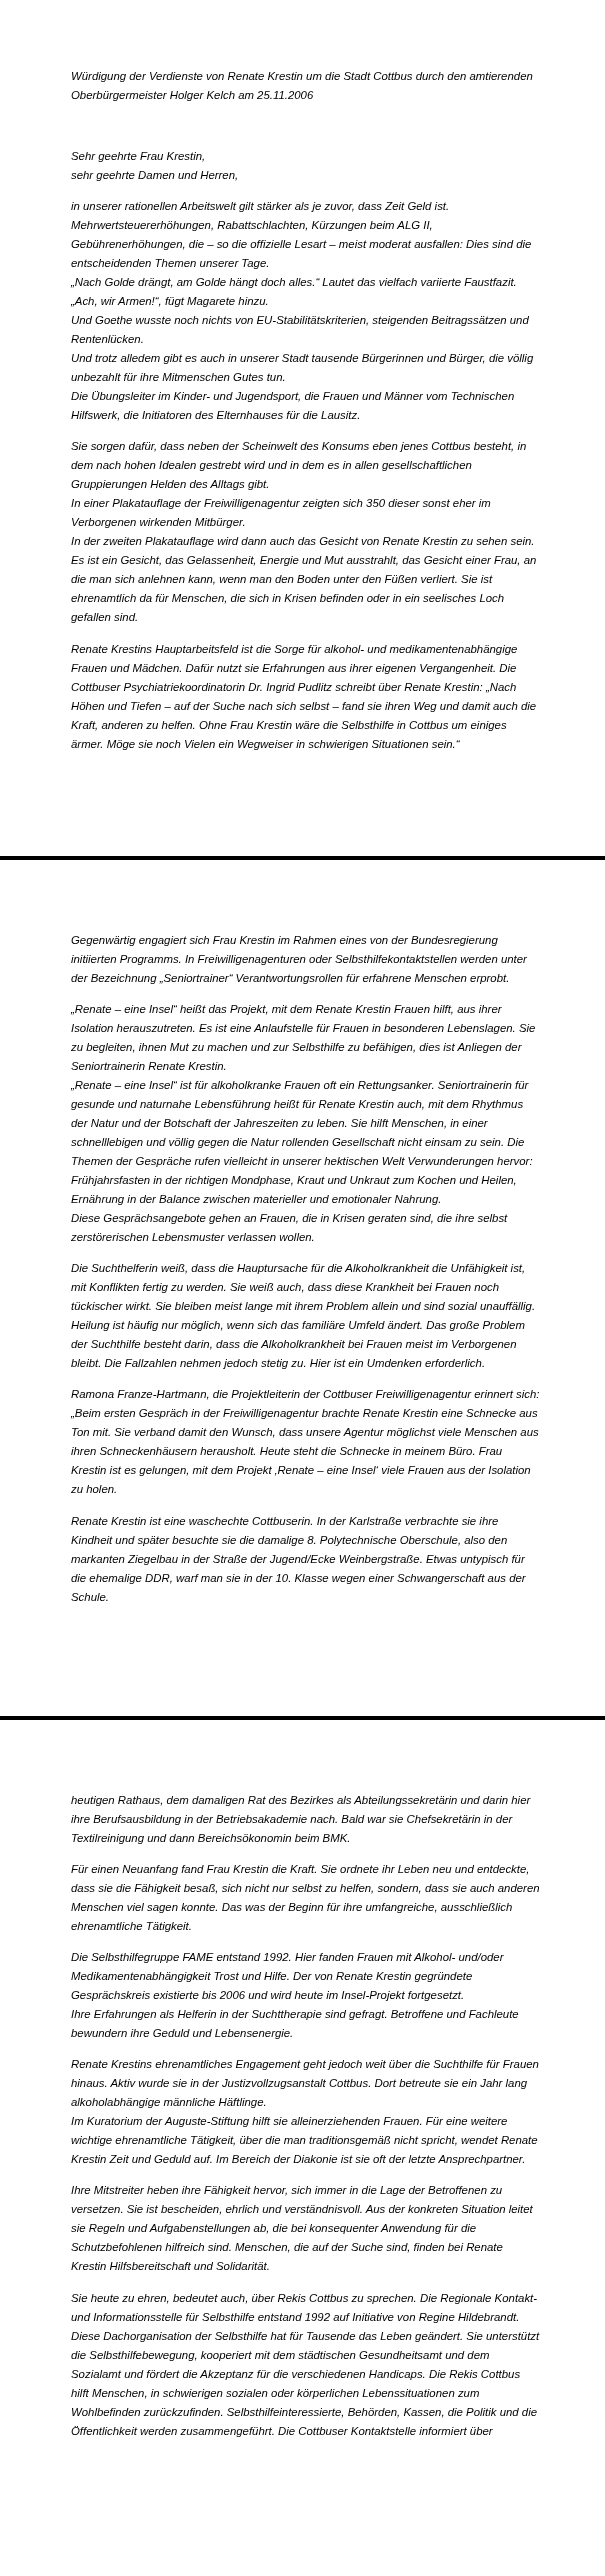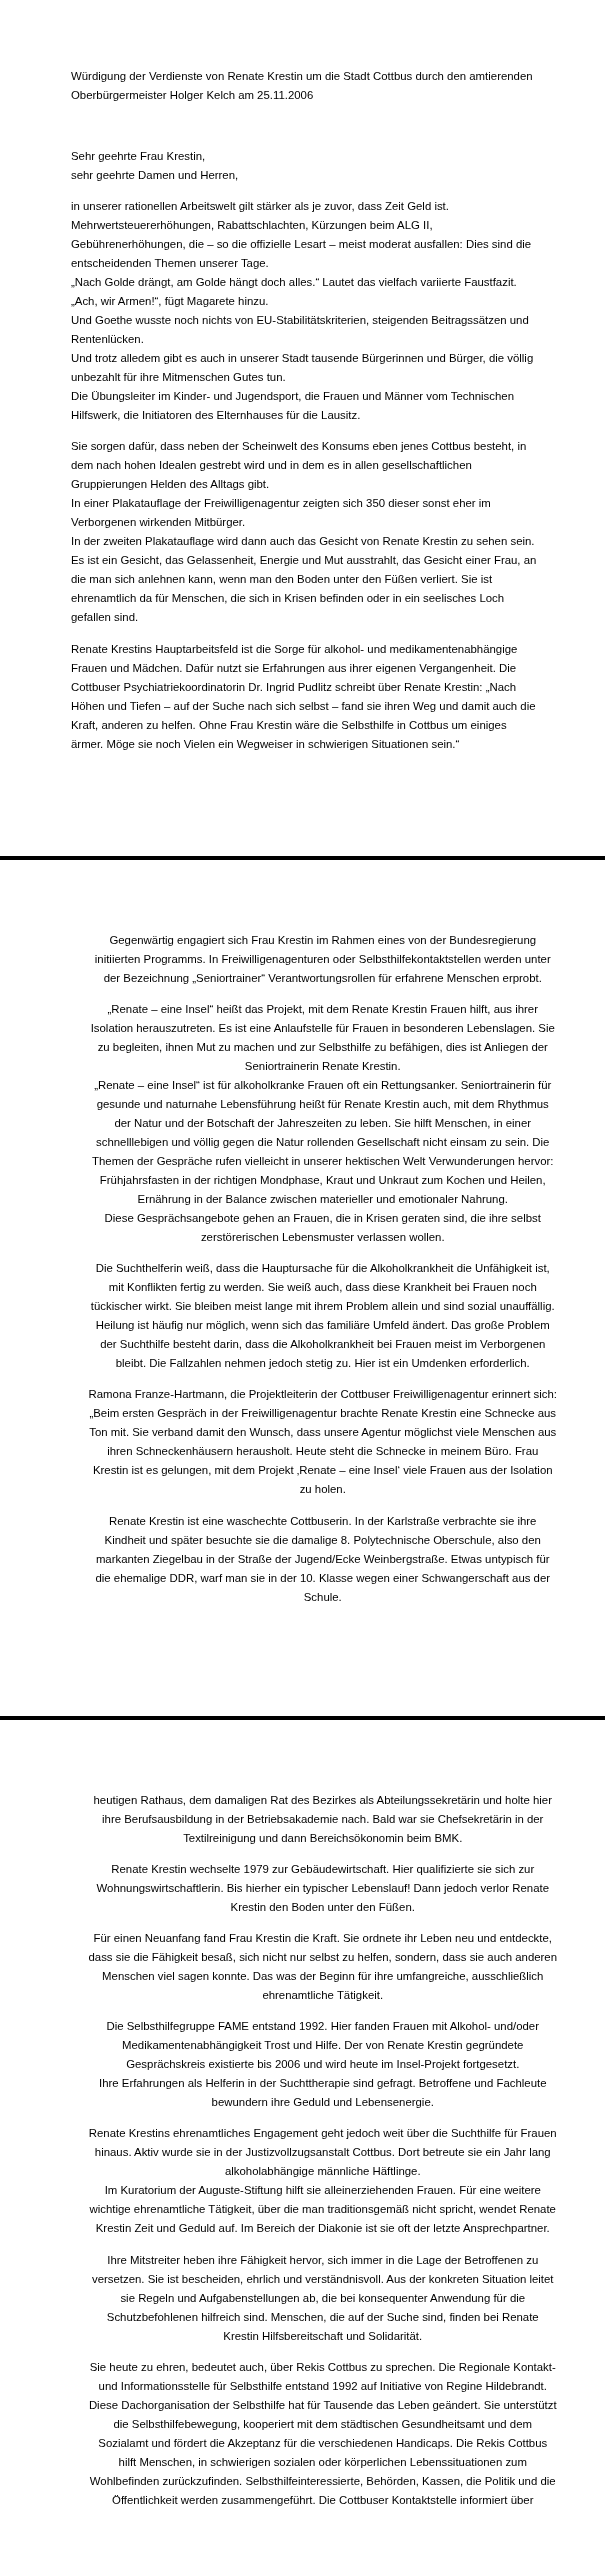--- a/index.html
+++ b/index.html
@@ -5,20 +5,21 @@
   html, body {
     margin: 0;
     padding: 0;
     background: #ffffff;
   }
   body {
     width: 605px;
   }
   .doc {
     width: 605px;
+    font-style: italic;
   }
   .page {
     box-sizing: border-box;
     width: 605px;
     height: 856px;
     background: #ffffff;
     overflow: hidden;
     position: relative;
   }
   .page-last {
@@ -36,21 +37,20 @@
     color: #000000;
     font-family: "Liberation Sans", "DejaVu Sans", sans-serif;
     font-size: 11.4px;
     line-height: 19px;
   }
   .content-first {
     padding-top: 67px;
   }
   .content-rest {
     padding-top: 71px;
-    text-align: center;
   }
   .title {
     font-size: 11.4px;
     font-weight: 400;
     line-height: 19px;
     margin: 0 0 42px 0;
     white-space: pre;
   }
   .para {
     margin: 0 0 12.2px 0;
@@ -138,26 +138,23 @@
 markanten Ziegelbau in der Straße der Jugend/Ecke Weinbergstraße. Etwas untypisch für
 die ehemalige DDR, warf man sie in der 10. Klasse wegen einer Schwangerschaft aus der
 Schule.</p>
       </div>
   </section>
 
   <div class="page-separator"></div>
 
   <section class="page page-last">
     <div class="content content-rest">
-        <p class="para">heutigen Rathaus, dem damaligen Rat des Bezirkes als Abteilungssekretärin und holte hier
+        <p class="para">heutigen Rathaus, dem damaligen Rat des Bezirkes als Abteilungssekretärin und darin hier
 ihre Berufsausbildung in der Betriebsakademie nach. Bald war sie Chefsekretärin in der
 Textilreinigung und dann Bereichsökonomin beim BMK.</p>
-        <p class="para">Renate Krestin wechselte 1979 zur Gebäudewirtschaft. Hier qualifizierte sie sich zur
-Wohnungswirtschaftlerin. Bis hierher ein typischer Lebenslauf! Dann jedoch verlor Renate
-Krestin den Boden unter den Füßen.</p>
         <p class="para">Für einen Neuanfang fand Frau Krestin die Kraft. Sie ordnete ihr Leben neu und entdeckte,
 dass sie die Fähigkeit besaß, sich nicht nur selbst zu helfen, sondern, dass sie auch anderen
 Menschen viel sagen konnte. Das was der Beginn für ihre umfangreiche, ausschließlich
 ehrenamtliche Tätigkeit.</p>
         <p class="para">Die Selbsthilfegruppe FAME entstand 1992. Hier fanden Frauen mit Alkohol- und/oder
 Medikamentenabhängigkeit Trost und Hilfe. Der von Renate Krestin gegründete
 Gesprächskreis existierte bis 2006 und wird heute im Insel-Projekt fortgesetzt.
 Ihre Erfahrungen als Helferin in der Suchttherapie sind gefragt. Betroffene und Fachleute
 bewundern ihre Geduld und Lebensenergie.</p>
         <p class="para">Renate Krestins ehrenamtliches Engagement geht jedoch weit über die Suchthilfe für Frauen

